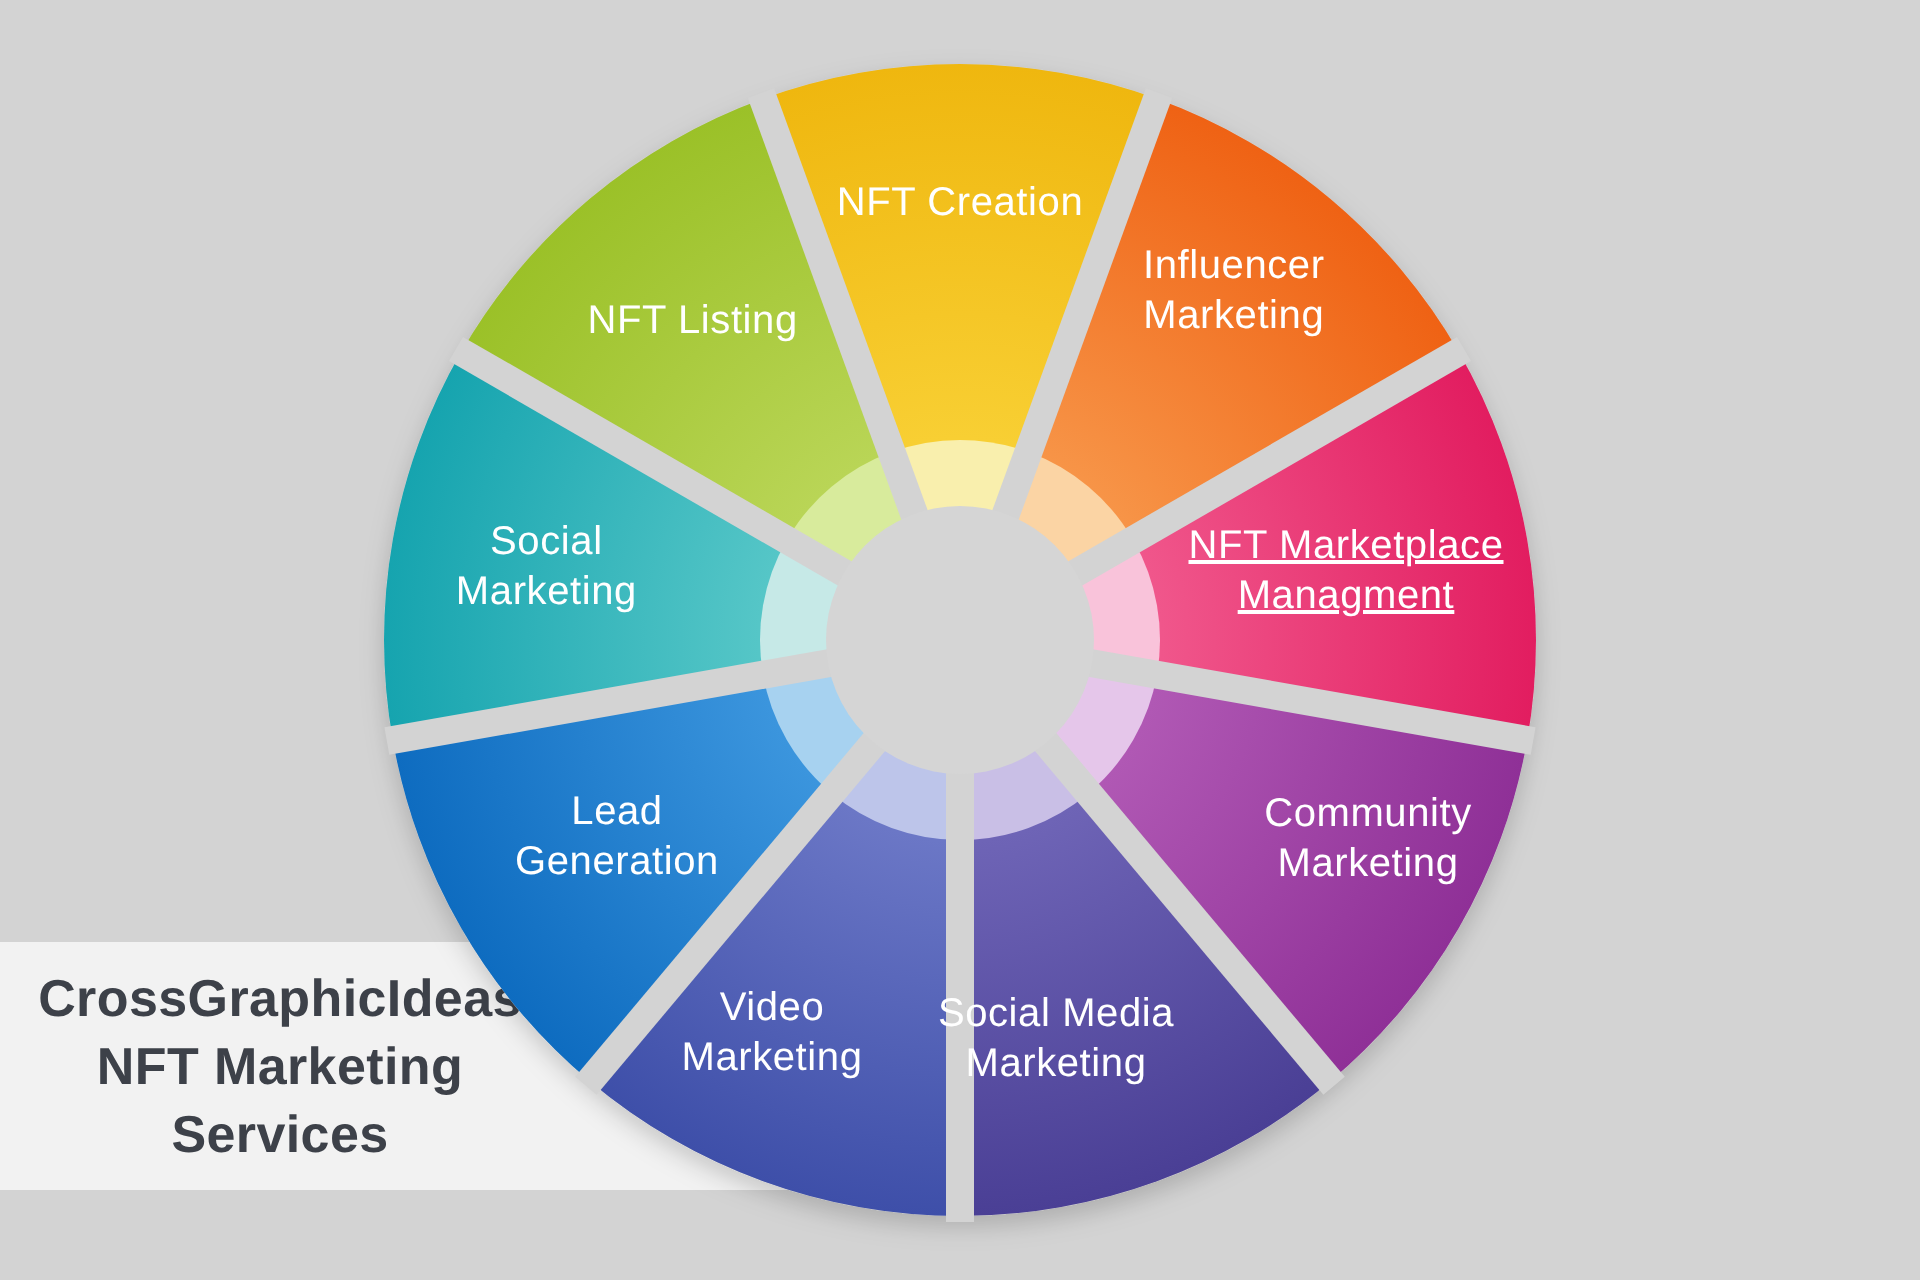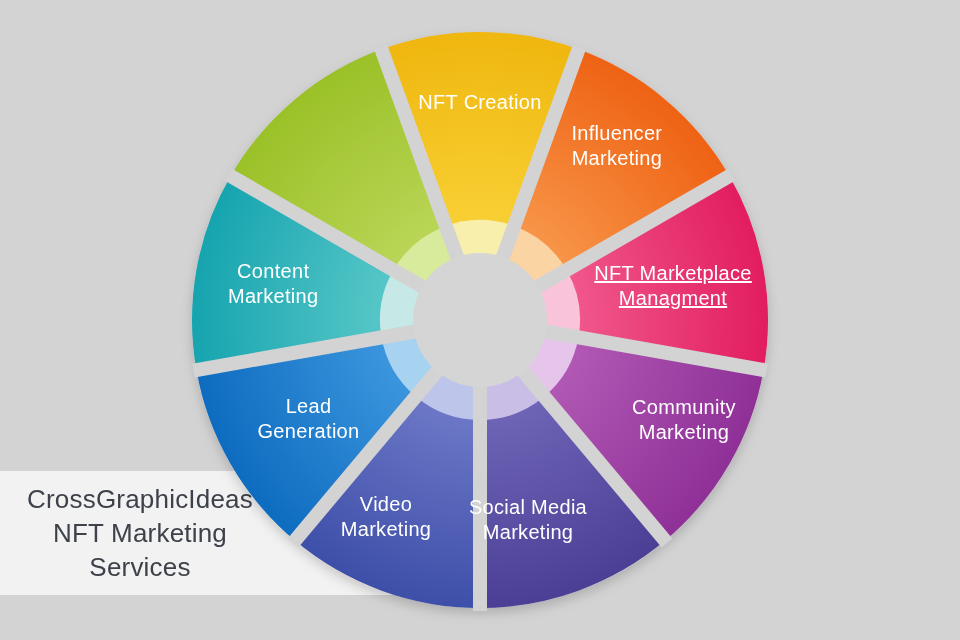--- a/index.html
+++ b/index.html
@@ -23,21 +23,21 @@
     width: 476px;
     height: 124px;
     display: flex;
     align-items: center;
     z-index: 1;
   }
   #title-text {
     width: 280px;
     text-align: center;
     font-size: 26px;
-    font-weight: 400;
+    font-weight: 700;
     line-height: 1.32;
     color: #3d4149;
     white-space: pre-line;
     letter-spacing: 0.2px;
   }
   #wheel-svg {
     position: absolute;
     left: 0;
     top: 0;
     z-index: 2;
@@ -155,17 +155,18 @@
       <div class="seg-label" style="left: 673px; top: 286px; text-decoration: underline;">NFT Marketplace
 Managment</div>
       <div class="seg-label" style="left: 684px; top: 420px;">Community
 Marketing</div>
       <div class="seg-label" style="left: 528px; top: 520.2px;">Social Media
 Marketing</div>
       <div class="seg-label" style="left: 386px; top: 517.3px;">Video
 Marketing</div>
       <div class="seg-label" style="left: 308.5px; top: 419px; text-align: center;">Lead
 Generation</div>
-      <div class="seg-label" style="left: 273.2px; top: 283.5px;">Content
+      <div class="seg-label" style="left: 273.2px; top: 283.5px;">Social
 Marketing</div>
+      <div class="seg-label" style="left: 346.3px; top: 160.7px;">NFT Listing</div>
     </div>
 
 </div>
 
 </body></html>

